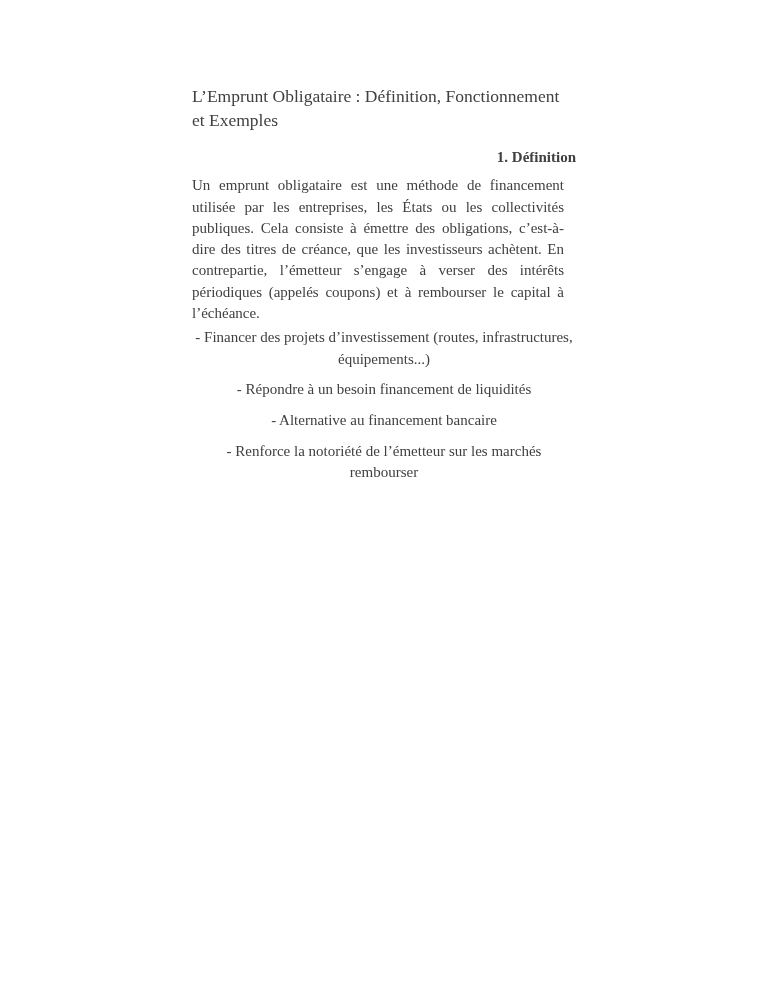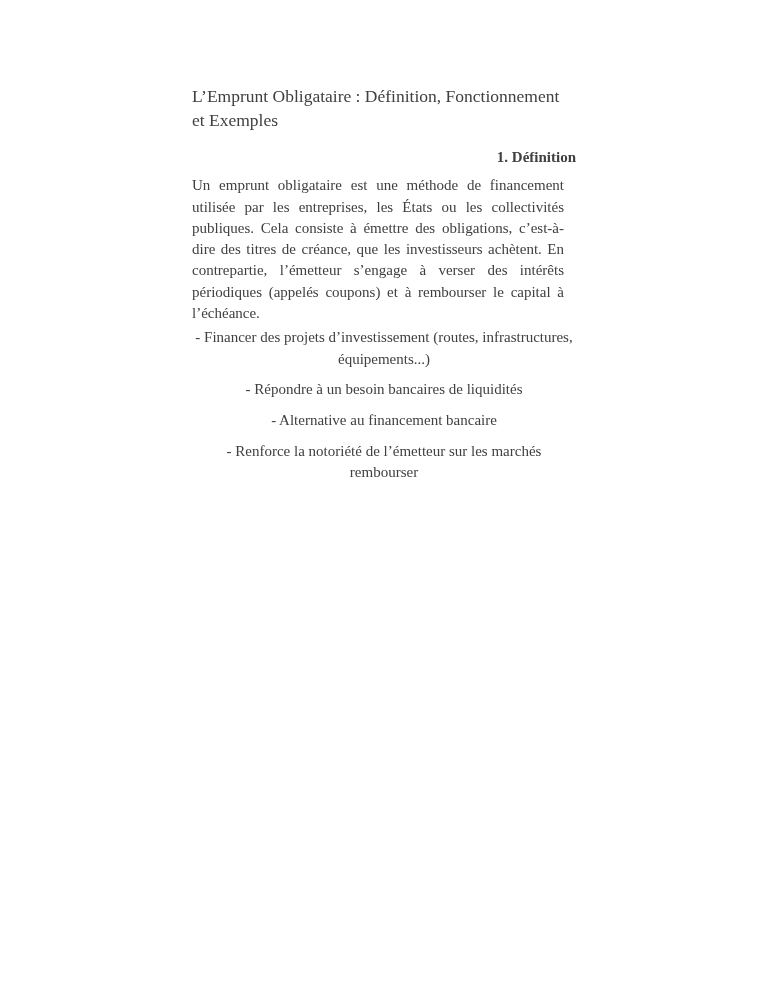--- a/index.html
+++ b/index.html
@@ -54,21 +54,21 @@
 
   <div class="doc-title">L’Emprunt Obligataire : Définition, Fonctionnement et Exemples</div>
 
   <div class="sec-heading">1. Définition</div>
 
   <p class="para">Un emprunt obligataire est une méthode de financement utilisée par les entreprises, les États ou les collectivités publiques. Cela consiste à émettre des obligations, c’est-à-dire des titres de créance, que les investisseurs achètent. En contrepartie, l’émetteur s’engage à verser des intérêts périodiques (appelés coupons) et à rembourser le capital à l’échéance.</p>
 
 
   <p class="item">- Financer des projets d’investissement (routes, infrastructures, équipements...)</p>
 
-  <p class="item">- Répondre à un besoin bancaires de liquidités</p>
+  <p class="item">- Répondre à un besoin financement de liquidités</p>
 
 
 
   <p class="item">- Alternative au financement bancaire</p>
 
   <p class="item">- Renforce la notoriété de l’émetteur sur les marchés rembourser</p>
 
 </div>
 
 </body></html>

